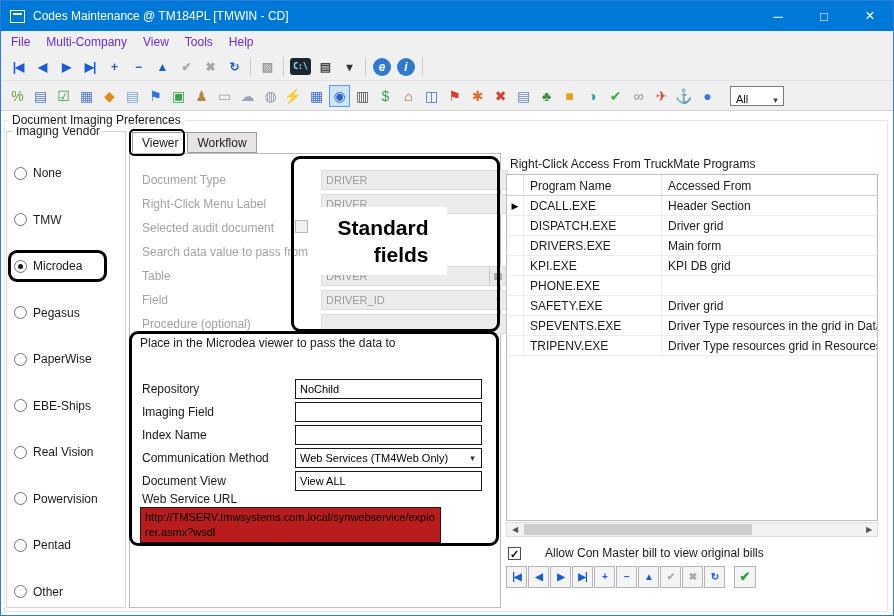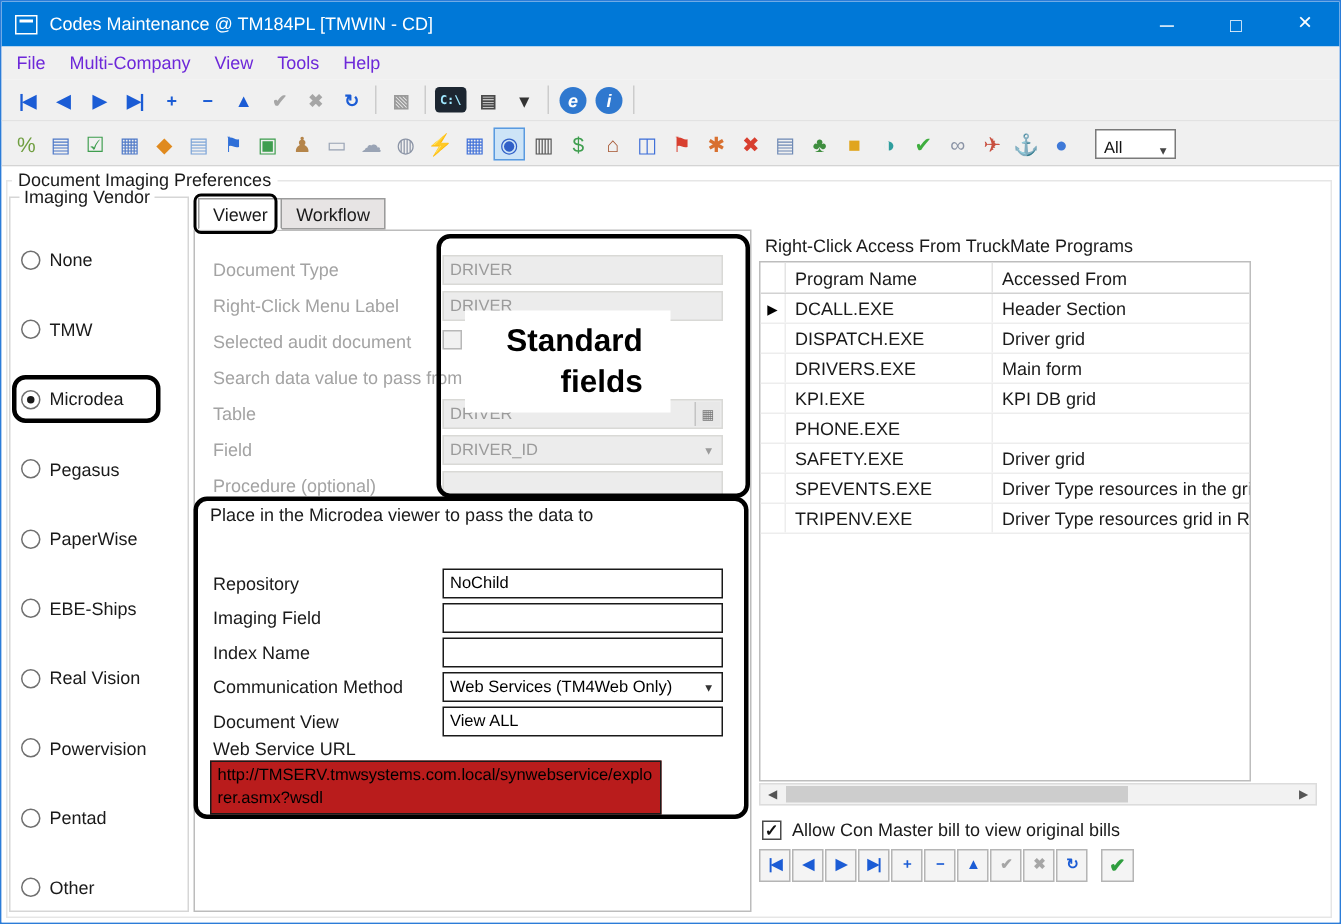--- a/index.html
+++ b/index.html
@@ -53,52 +53,52 @@
   
   .tabs { position: absolute; left: 131px; top: 21px; display: flex; z-index: 5; }
   .tab { height: 21px; padding: 3px 9px 0 9px; font-size: 12px; background: #e7e4e4; border: 1px solid #9b9b9b; margin-right: -1px; }
   .tab.active { background: #fff; border-bottom: 1px solid #fff; z-index: 6; position: relative; }
   .tab-panel { position: absolute; left: 128px; top: 42px; width: 372px; height: 455px; border: 1px solid #bcbcbc; background: #fff; }
 
   .srow, .mrow { position: absolute; left: 0; width: 100%; height: 21px; }
   .lab { position: absolute; left: 12px; top: 3px; font-size: 12px; white-space: nowrap; }
   .lab.dis { color: #a3a3a3; }
   .box { position: absolute; left: 165px; top: 0; width: 187px; height: 20px; font-size: 11px; line-height: 18px; padding-left: 4px; white-space: nowrap; overflow: hidden; }
-  .box.dis { background: #ececec; border: 1px solid #d9d9d6; color: #9b9b9b; }
+  .box.dis { background: #ececec; border: 1px solid #d9d9d6; color: #9b9b9b; margin-left: 26px; }
   .box.en { background: #fff; border: 1px solid #1a1a1a; color: #000; }
   .chk { position: absolute; left: 165px; top: 2px; width: 13px; height: 13px; }
   .chk.dis { background: #f1f1f1; border: 1px solid #b8b8b8; }
   .lookup-btn { position: absolute; right: 1px; top: 1px; bottom: 1px; width: 17px; background: #e8e8e8; border-left: 1px solid #c4c4c4; color: #777; font-size: 9px; text-align: center; line-height: 17px; }
   .dd-arrow { position: absolute; right: 1px; top: 1px; bottom: 1px; width: 15px; text-align: center; font-size: 9px; line-height: 17px; }
   .dd-arrow.dis { color: #9b9b9b; background: #ececec; }
   .dd-arrow.en { color: #333; background: #fff; }
   .section-title { position: absolute; left: 10px; font-size: 12px; color: #1a1a1a; white-space: nowrap; }
   .url-box { position: absolute; left: 10px; top: 353px; width: 301px; height: 36px; border: 1px solid #1a1a1a; background: #b91c1c; font-size: 11px; line-height: 15px; padding: 2px 4px; color: #000; word-break: break-all; overflow: hidden; }
 
   
   .rc-title { position: absolute; left: 509px; top: 46px; font-size: 12px; }
-  .grid { position: absolute; left: 505px; top: 63px; width: 328px; height: 347px; border: 1px solid #bdbdbd; background: #fff; font-size: 12px; overflow: hidden; }
+  .grid { position: absolute; left: 505px; top: 63px; width: 372px; height: 347px; border: 1px solid #bdbdbd; background: #fff; font-size: 12px; overflow: hidden; }
   .grid-header { display: flex; height: 21px; border-bottom: 1px solid #d2d2d2; }
   .gh-ind { width: 17px; border-right: 1px solid #e4e4e4; flex: none; }
   .gh-prog { width: 138px; border-right: 1px solid #e4e4e4; padding: 4px 0 0 6px; flex: none; }
   .gh-from { flex: 1; padding: 4px 0 0 6px; }
   .trow { display: flex; height: 20px; border-bottom: 1px solid #ededed; }
   .tcell { line-height: 20px; white-space: nowrap; overflow: hidden; }
   .tcell.ind { width: 17px; border-right: 1px solid #ededed; text-align: center; font-size: 9px; color: #000; flex: none; }
   .tcell.prog { width: 138px; border-right: 1px solid #ededed; padding-left: 6px; flex: none; }
   .tcell.from { flex: 1; padding-left: 6px; }
 
   .hscroll { position: absolute; left: 505px; top: 411px; width: 372px; height: 15px; background: #f2f2f2; border: 1px solid #dcdcdc; display: flex; }
   .hs-btn { width: 16px; height: 100%; font-size: 8px; color: #555; display: flex; align-items: center; justify-content: center; flex: none; }
   .hs-track { flex: 1; position: relative; }
   .hs-thumb { position: absolute; left: 1px; top: 1px; height: 11px; width: 228px; background: #cdcdcd; }
 
   .allow-row { position: absolute; left: 507px; top: 435px; display: flex; align-items: center; }
   .allow-chk { width: 13px; height: 13px; border: 1px solid #4a4a4a; background: #fff; font-size: 11px; line-height: 12px; text-align: center; font-weight: bold; color: #111; flex: none; }
-  .allow-lab { margin-left: 7px; font-size: 12px; }
+  .allow-lab { margin-left: 24px; font-size: 12px; }
 
   .bottom-nav { position: absolute; left: 505px; top: 455px; display: flex; }
   .bn-btn { width: 21px; height: 22px; border: 1px solid #b5b5b5; background: #f4f4f4; margin-right: 1px; display: flex; align-items: center; justify-content: center; }
   .bn-btn .glyph { font-size: 10px; font-weight: bold; letter-spacing: -1px; line-height: 1; }
   .commit-btn { position: absolute; left: 733px; top: 455px; width: 22px; height: 22px; border: 1px solid #b5b5b5; background: #f4f4f4; color: #2f9e3f; font-size: 13px; font-weight: bold; text-align: center; line-height: 20px; }
 
   
   .anno { position: absolute; border: 3px solid #000; border-radius: 9px; z-index: 40; pointer-events: none; }
   #anno-microdea { left: 7px; top: 139px; width: 99px; height: 32px; }
   #anno-viewer { left: 128px; top: 18px; width: 56px; height: 27px; border-width: 2px; border-radius: 5px; }

